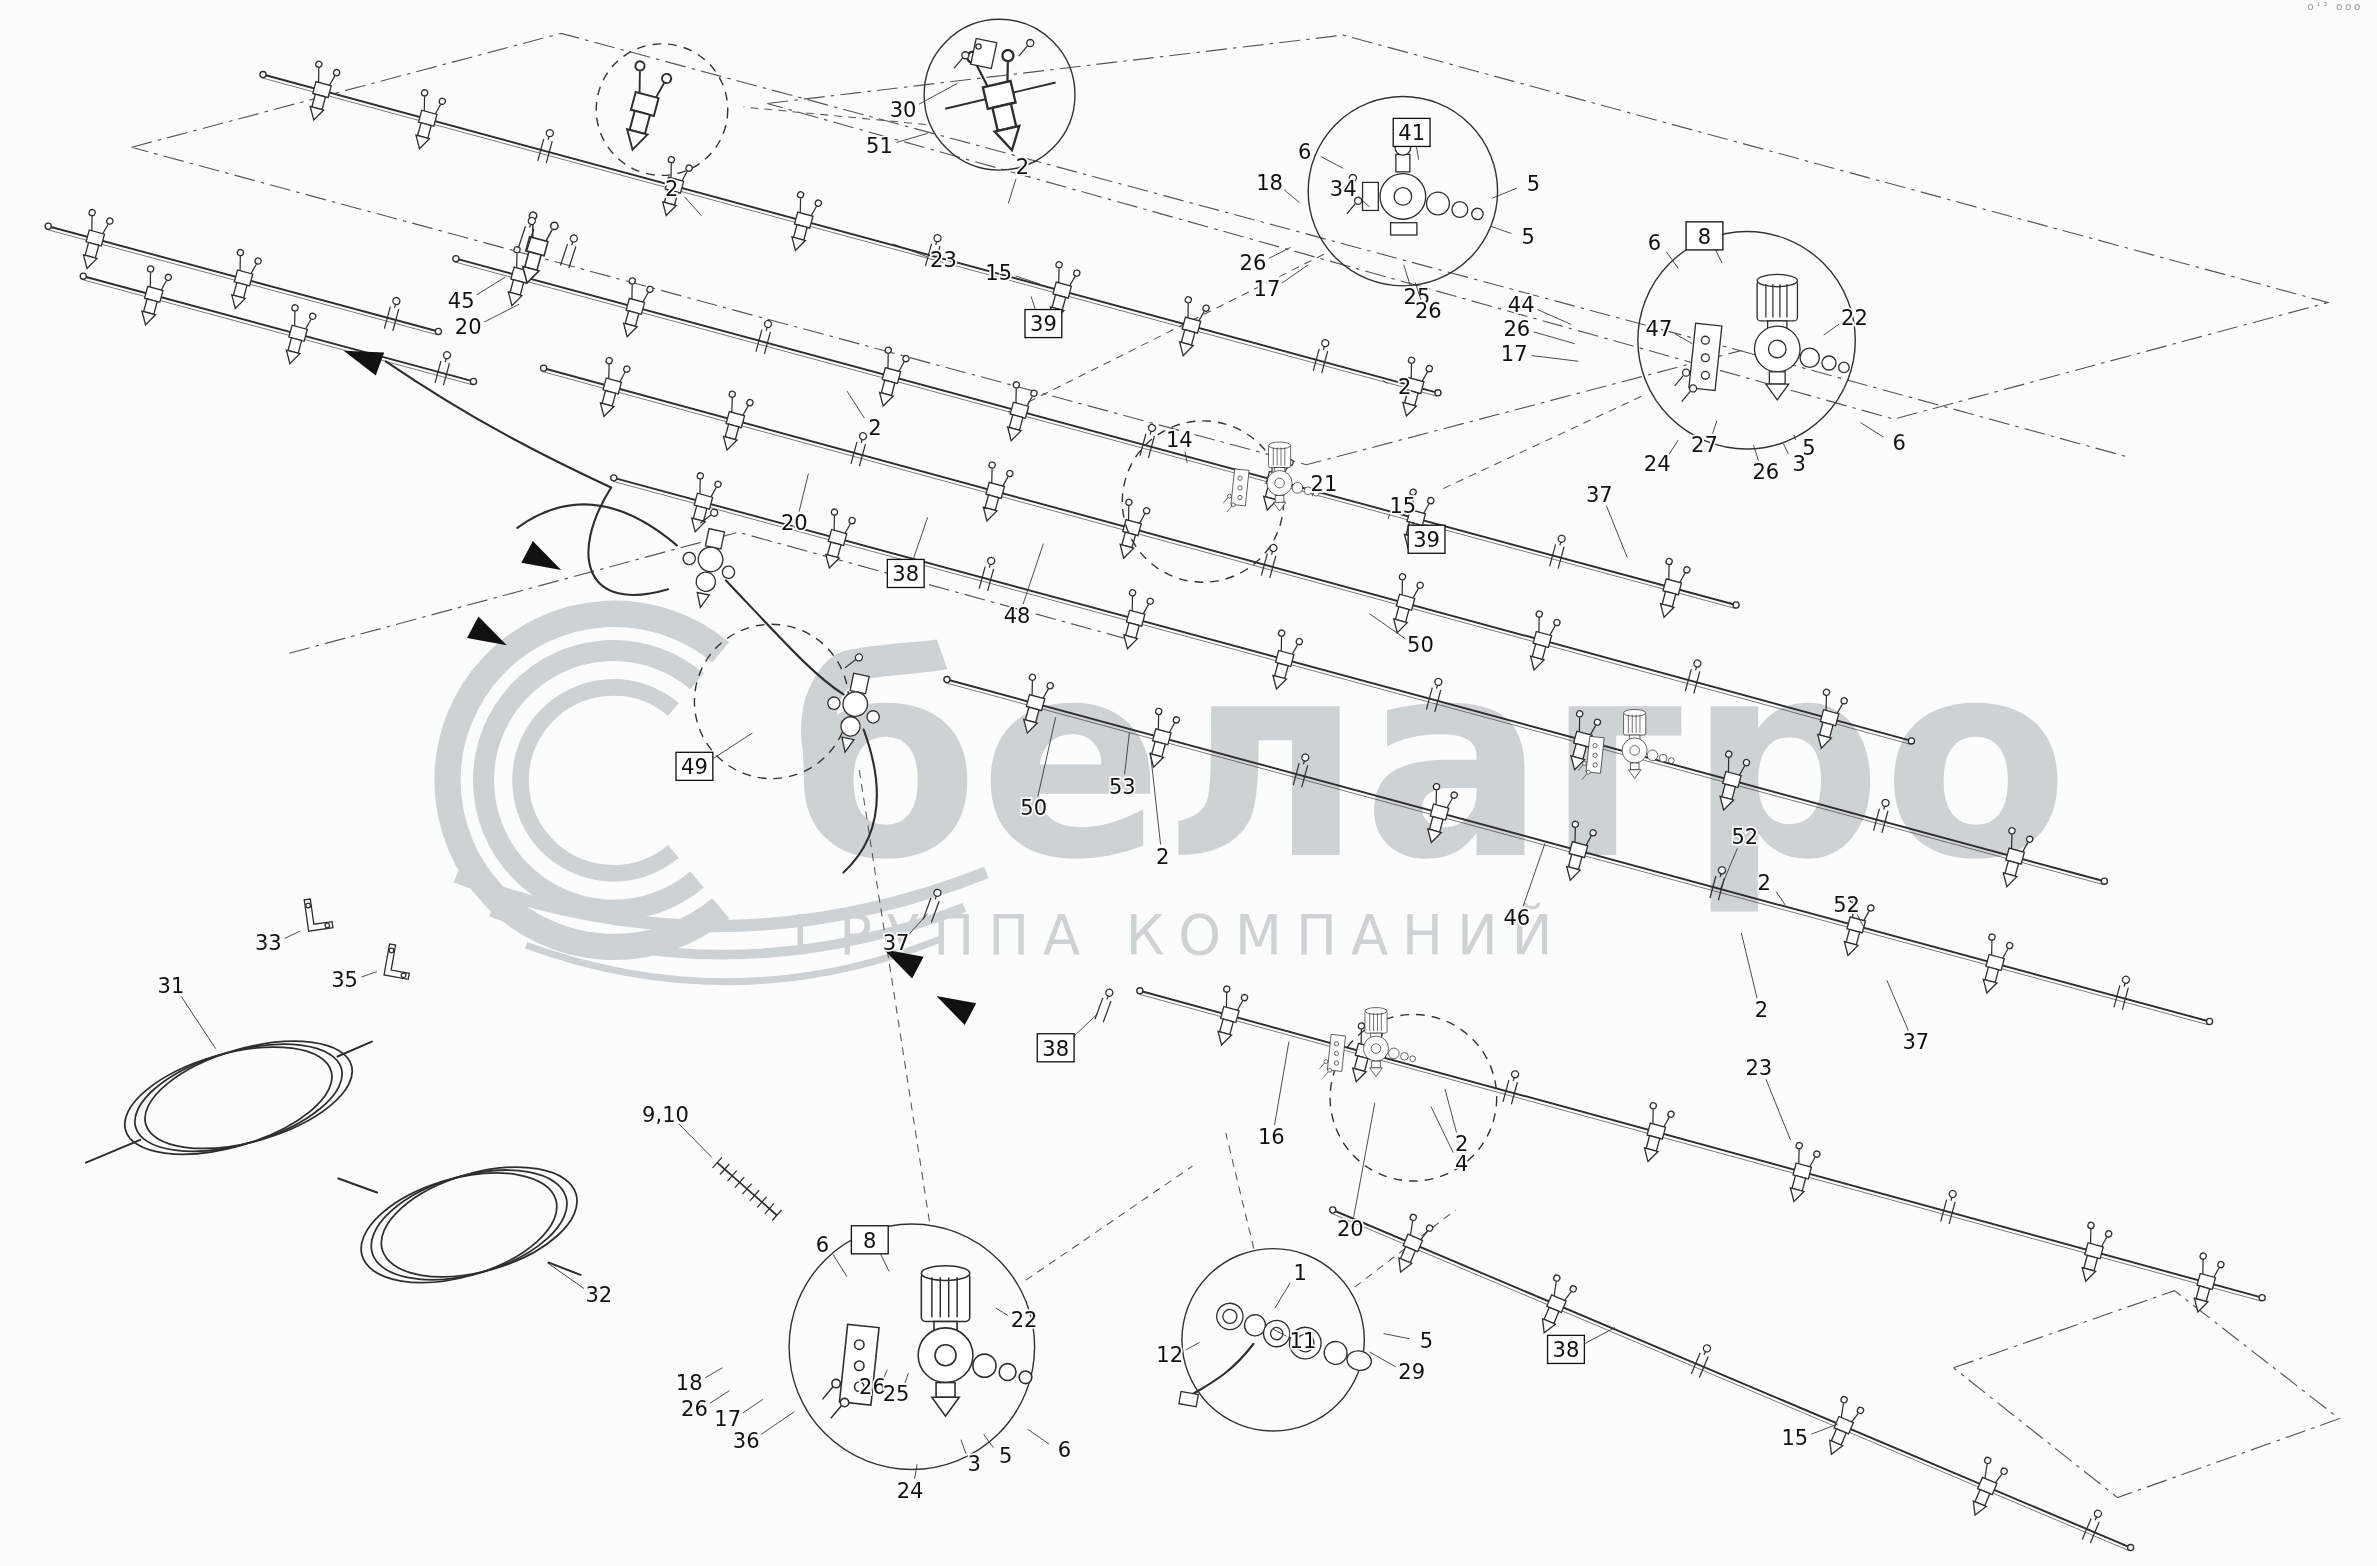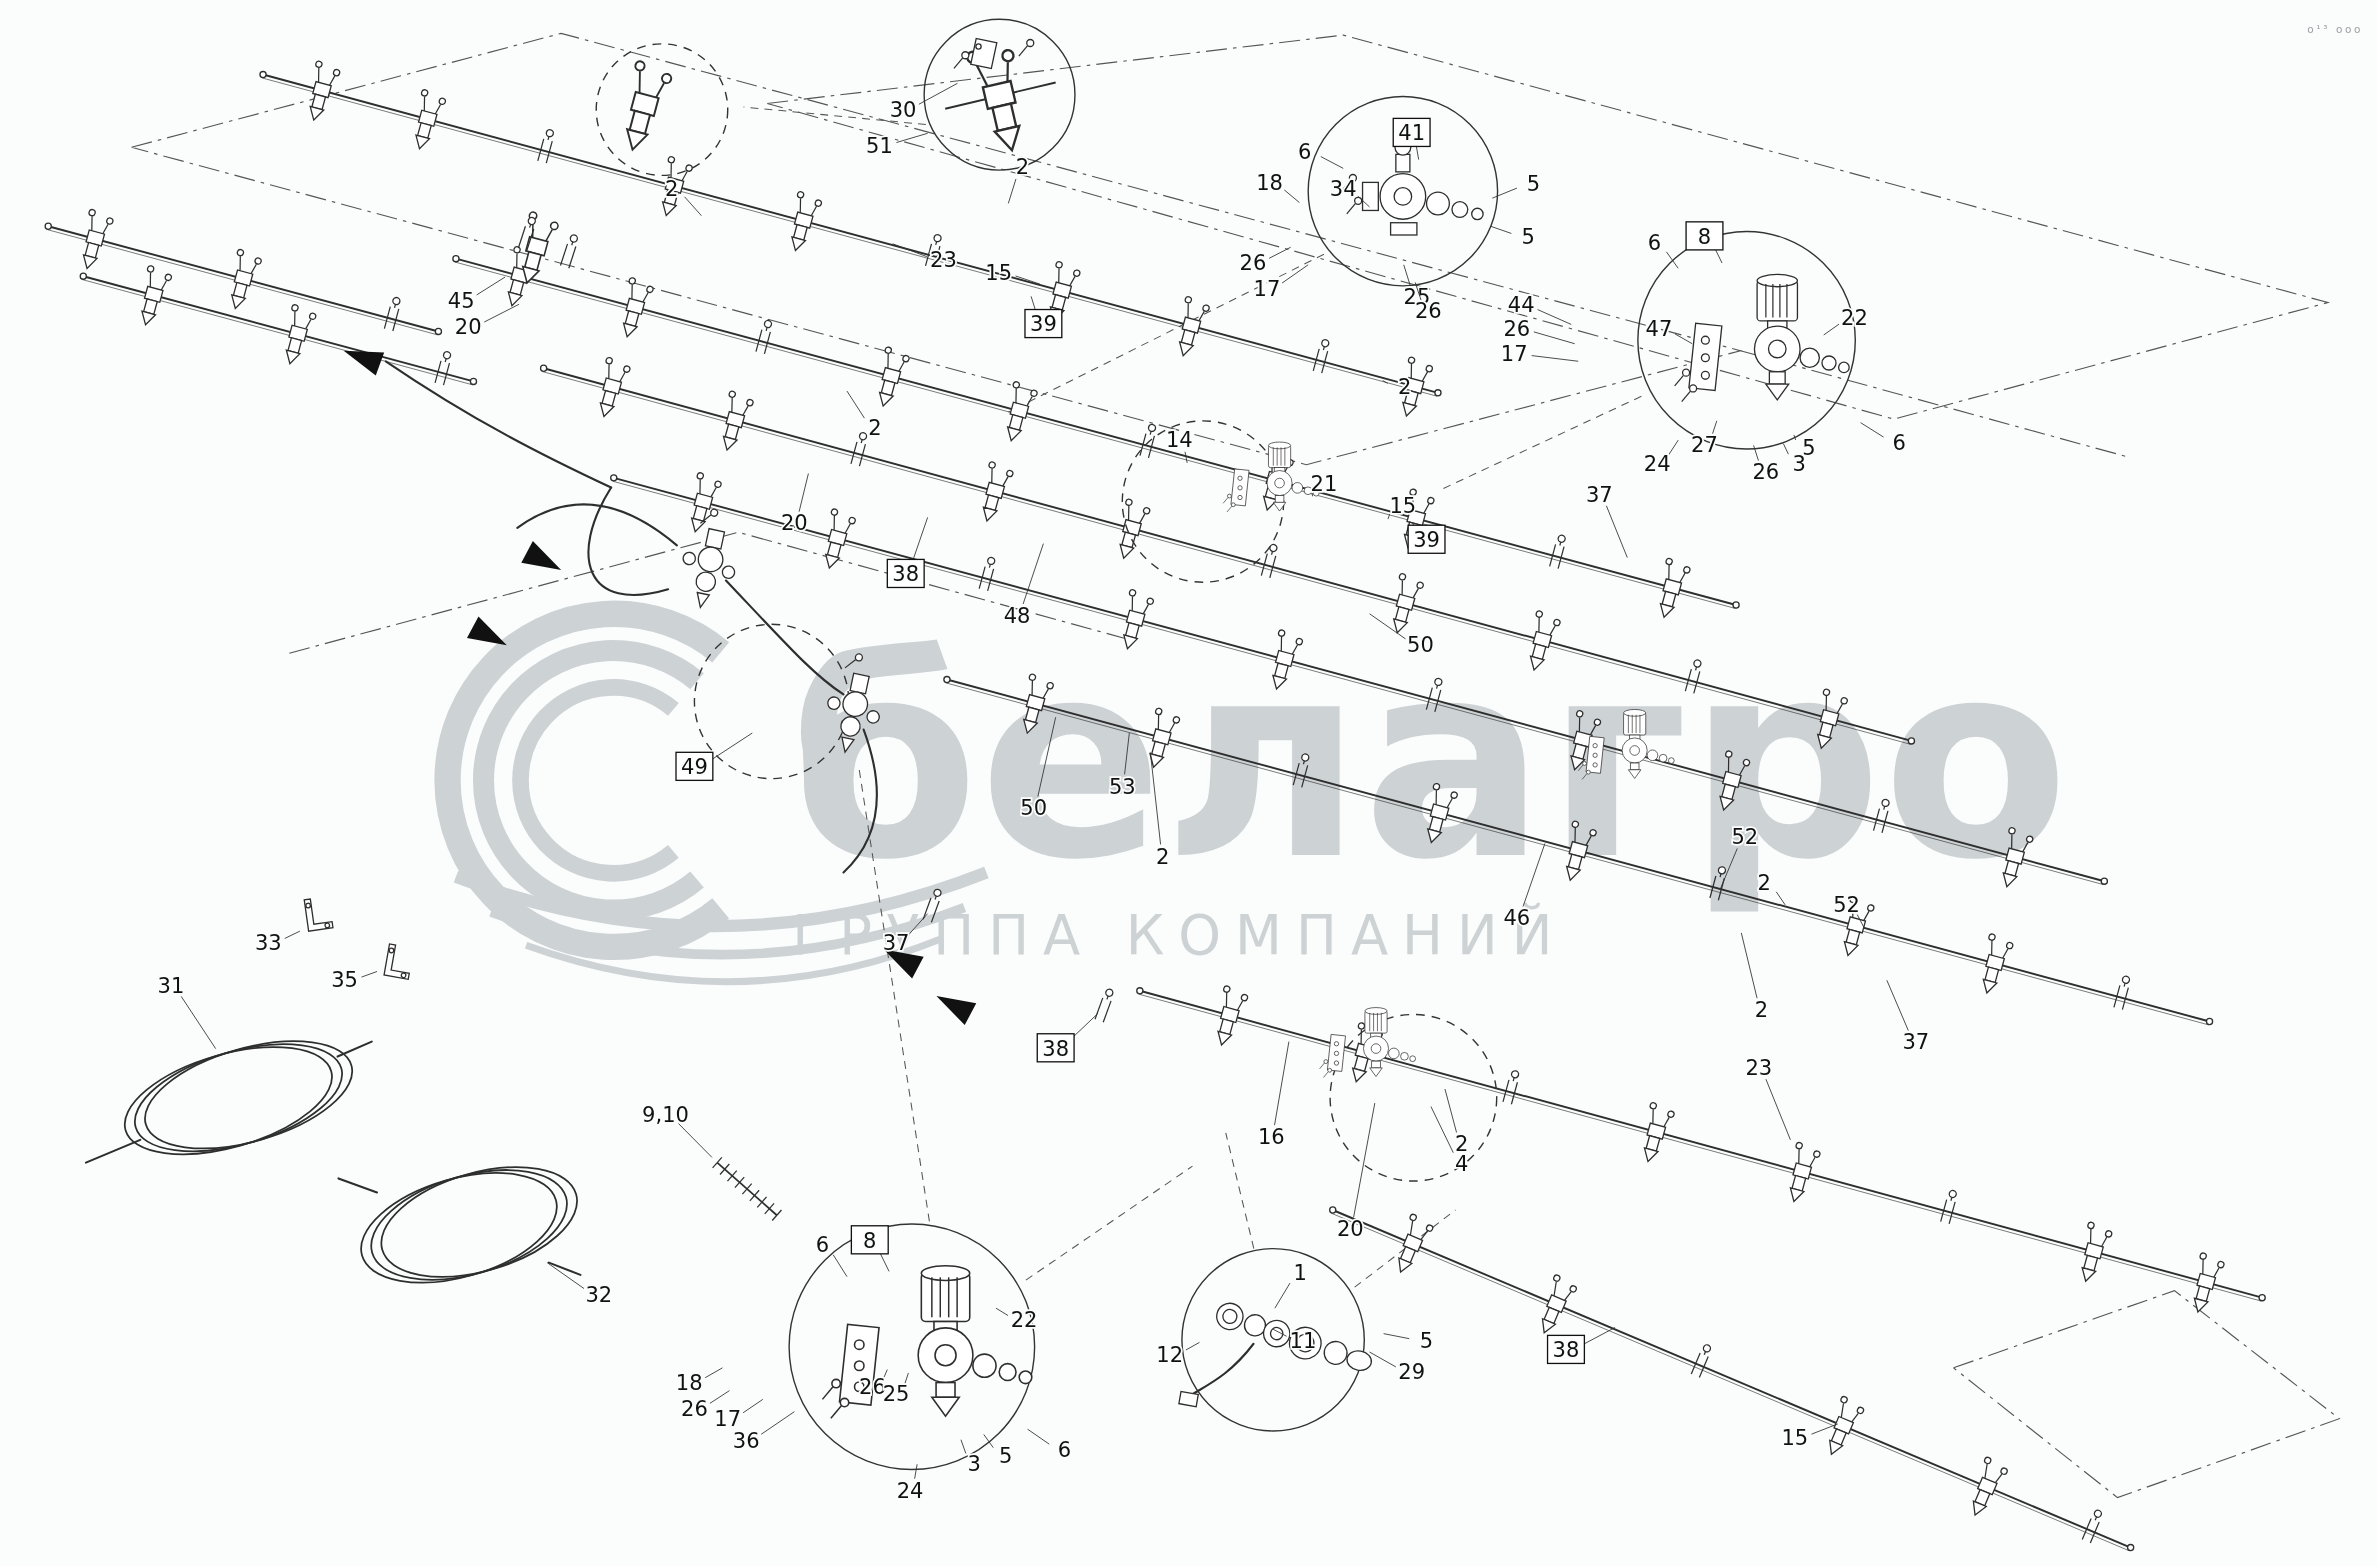--- a/index.html
+++ b/index.html
@@ -1,18 +1,18 @@
 <!DOCTYPE html>
 <html style="font-size:14px"><head>
 <meta charset="utf-8">
 <style>
   html,body{margin:0;padding:0;background:#ffffff;}
   .canvas{position:relative;width:2377px;height:1566px;background:#fbfcfc;overflow:hidden;}
   svg{position:absolute;left:0;top:0;}
-  .corner{position:absolute;top:23px;right:14px;font:10.5px "DejaVu Sans",sans-serif;color:#9aa0a4;letter-spacing:2.6px;}
+  .corner{position:absolute;top:0;right:14px;font:10.5px "DejaVu Sans",sans-serif;color:#9aa0a4;letter-spacing:2.6px;}
   .pipe{stroke:#2e2e2e;stroke-width:2.2;fill:none;}
   .pipe2{stroke:#2e2e2e;stroke-width:0.9;fill:none;opacity:.8;}
   .ln{stroke:#2e2e2e;stroke-width:1.4;fill:none;}
   .ln2{stroke:#2e2e2e;stroke-width:2;fill:none;}
   .shape{stroke:#2e2e2e;stroke-width:1.5;fill:#ffffff;}
   .hose{stroke:#2e2e2e;stroke-width:2.4;fill:none;stroke-linecap:round;}
   .coil{stroke:#2e2e2e;stroke-width:2;fill:none;}
   .dd{stroke:#555555;stroke-width:1.3;fill:none;stroke-dasharray:24 7 4 7;}
   .ds{stroke:#555555;stroke-width:1.2;fill:none;stroke-dasharray:9 7;}
   .circ{stroke:#333333;stroke-width:1.6;fill:none;}

